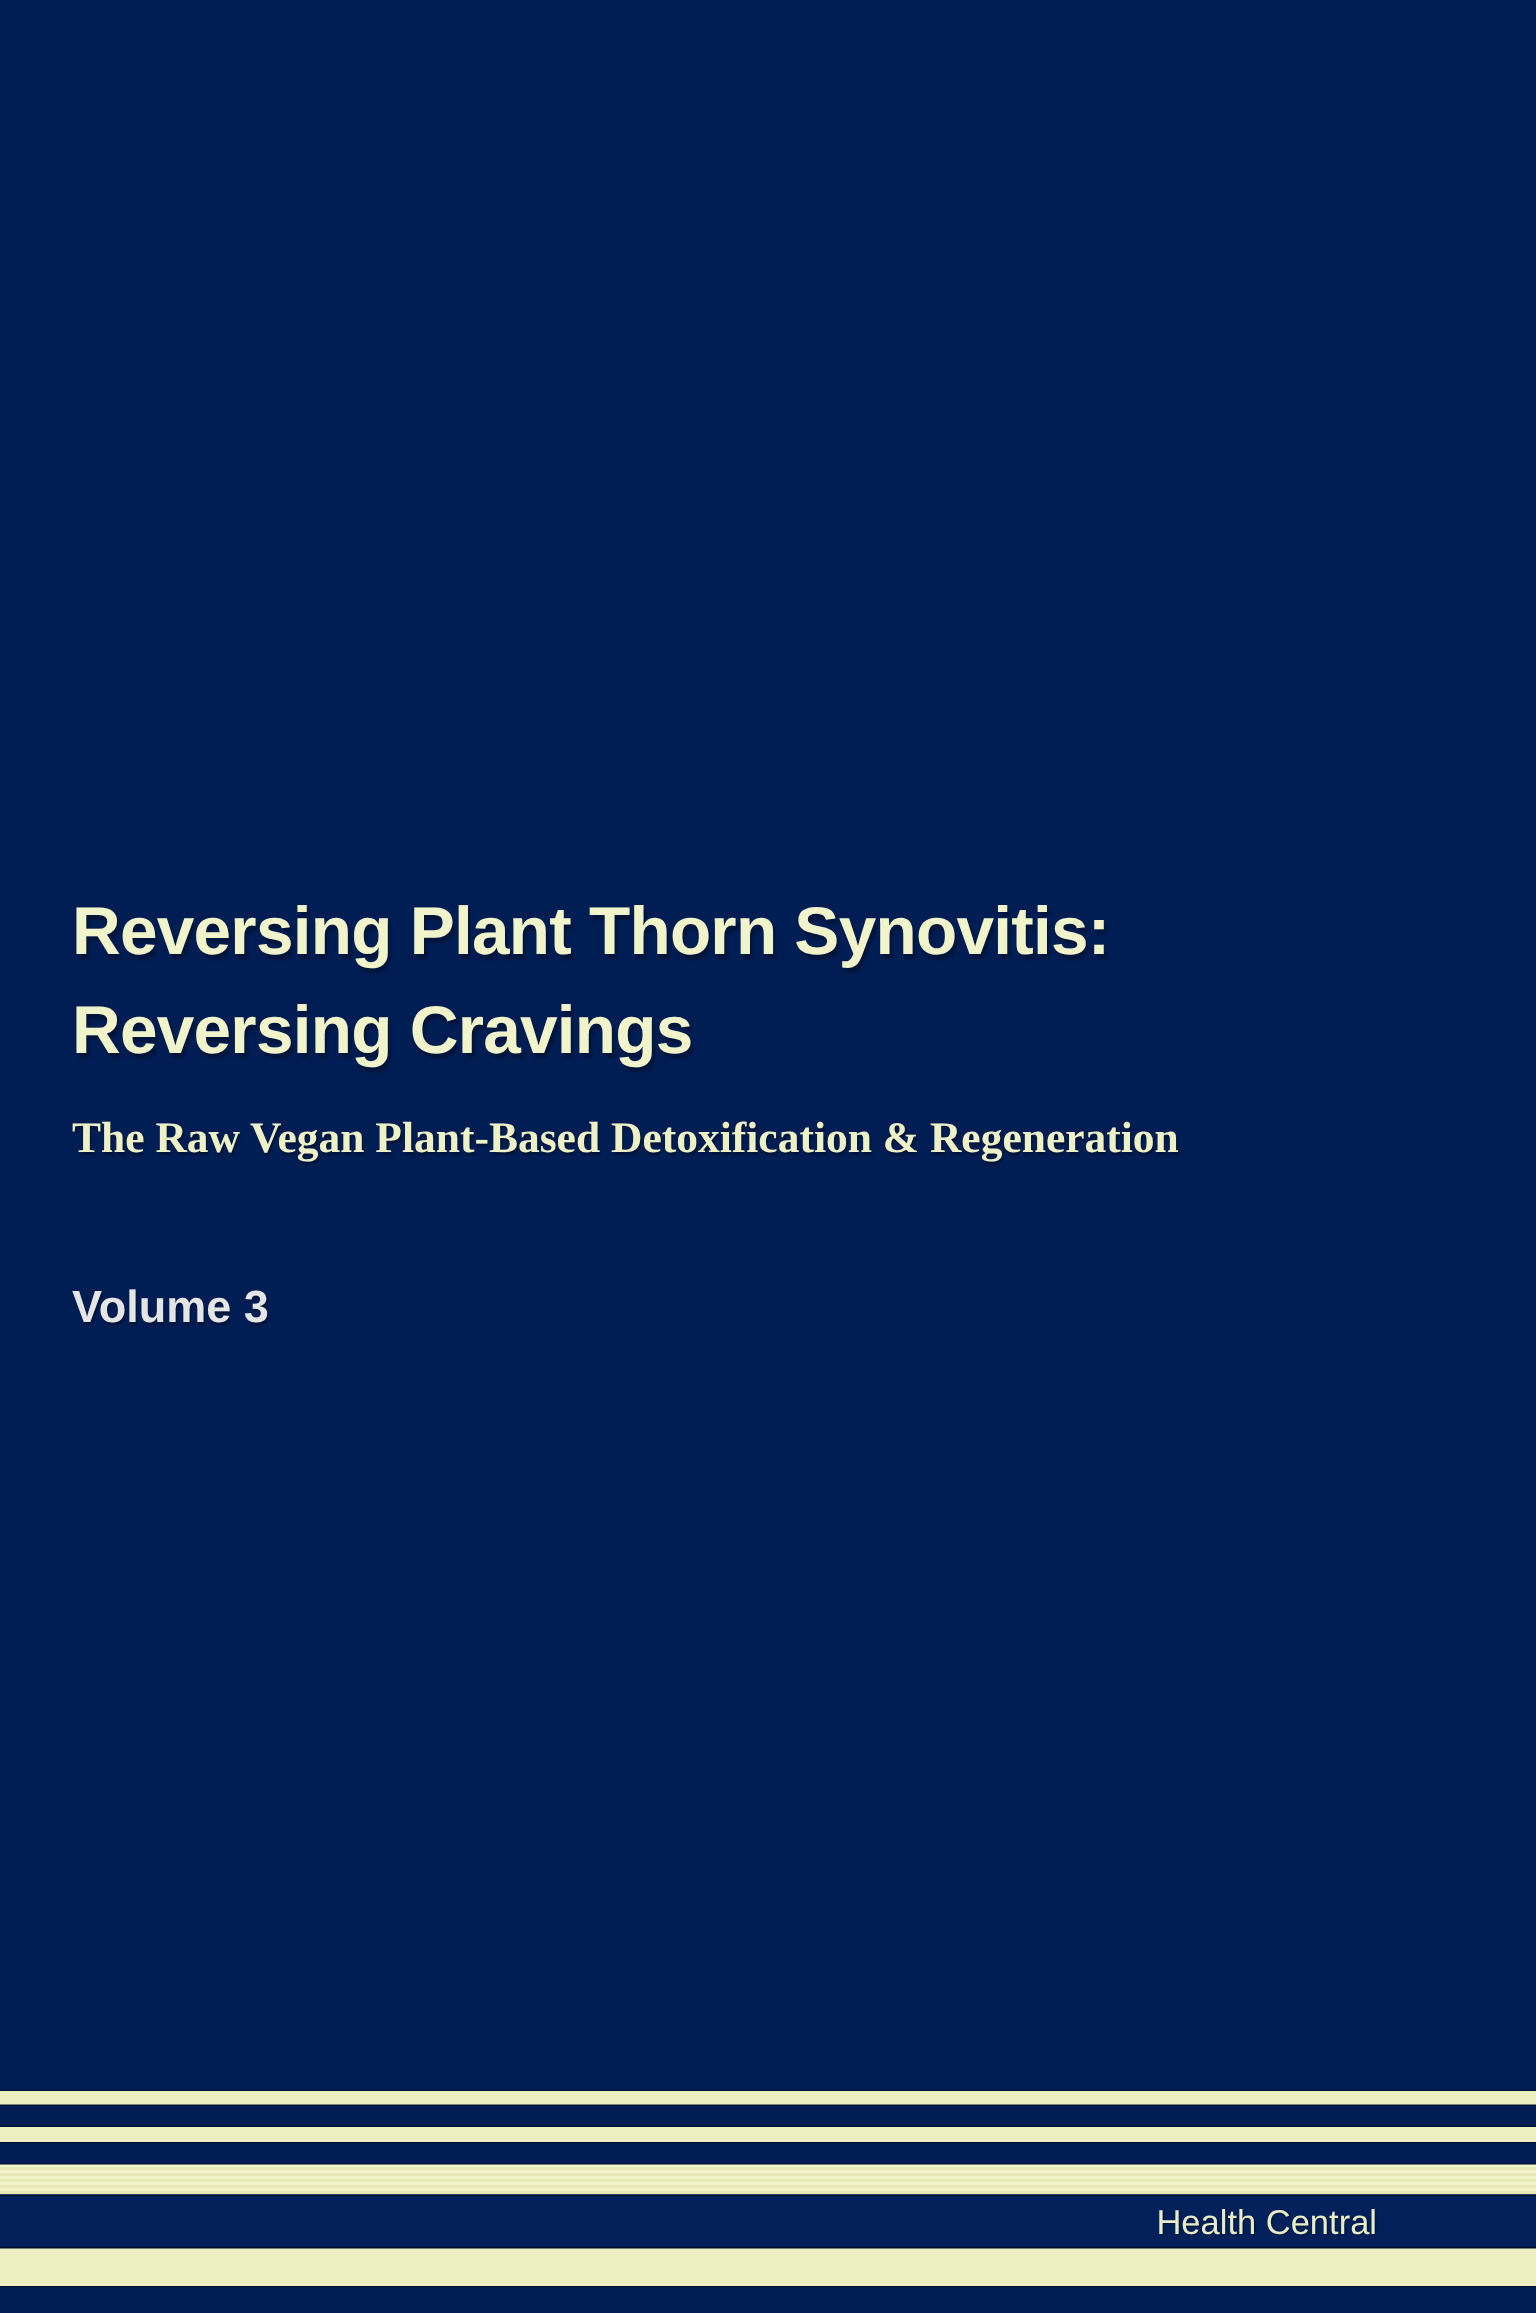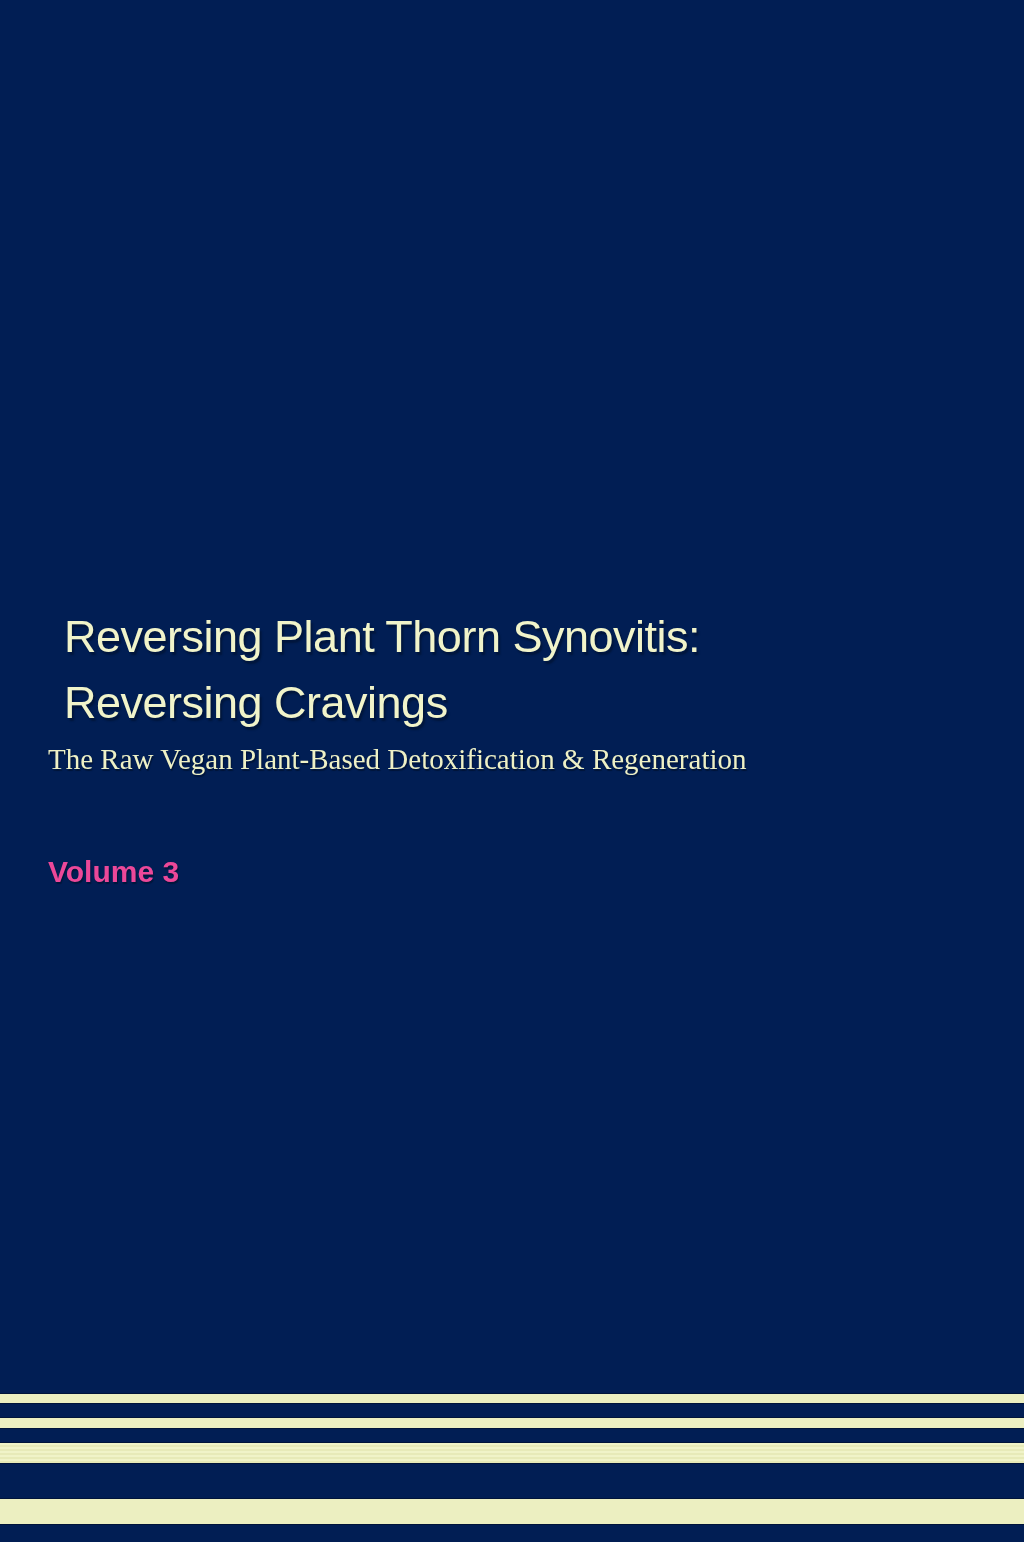--- a/index.html
+++ b/index.html
@@ -17,48 +17,48 @@
   }
 
   
   .title-block {
     position: absolute;
     left: 48px;
     top: 588px;
     width: 930px;
   }
   .title {
-    margin: 16px;
+    margin: 0;
     color: #f1f4ca;
     font-family: "Liberation Sans", sans-serif;
-    font-weight: normal;
+    font-weight: bold;
     font-size: 45px;
     line-height: 66px;
     letter-spacing: -0.5px;
     text-shadow: 2px 3px 2px rgba(0, 0, 0, 0.30);
   }
   .subtitle {
     margin: 0;
     position: absolute;
     left: 48px;
     top: 738px;
     width: 900px;
     color: #eef1c6;
     font-family: "Liberation Serif", serif;
-    font-weight: normal;
+    font-weight: bold;
     font-size: 29px;
     line-height: 42px;
     text-shadow: 1px 2px 1px rgba(0, 0, 0, 0.35);
   }
   .volume {
     margin: 0;
     position: absolute;
     left: 48px;
     top: 855px;
-    color: #ec4899;
+    color: #e5e5e5;
     font-family: "Liberation Sans", sans-serif;
     font-weight: bold;
     font-size: 30px;
     line-height: 34px;
     text-shadow: 1px 2px 1px rgba(0, 0, 0, 0.30);
   }
 
   
   .stripe {
     position: absolute;
@@ -117,16 +117,19 @@
   <p class="subtitle">
     <span>The Raw Vegan Plant-Based Detoxification &amp; Regeneration</span><br>
   </p>
 
   <p class="volume">Volume 3</p>
 
   <div class="stripe stripe-1"></div>
   <div class="stripe stripe-2"></div>
   <div class="stripe stripe-3"></div>
 
+  <div class="publisher-band">
+    <span class="publisher">Health Central</span>
+  </div>
 
   <div class="stripe stripe-4"></div>
 
 </div>
 
 </body></html>

